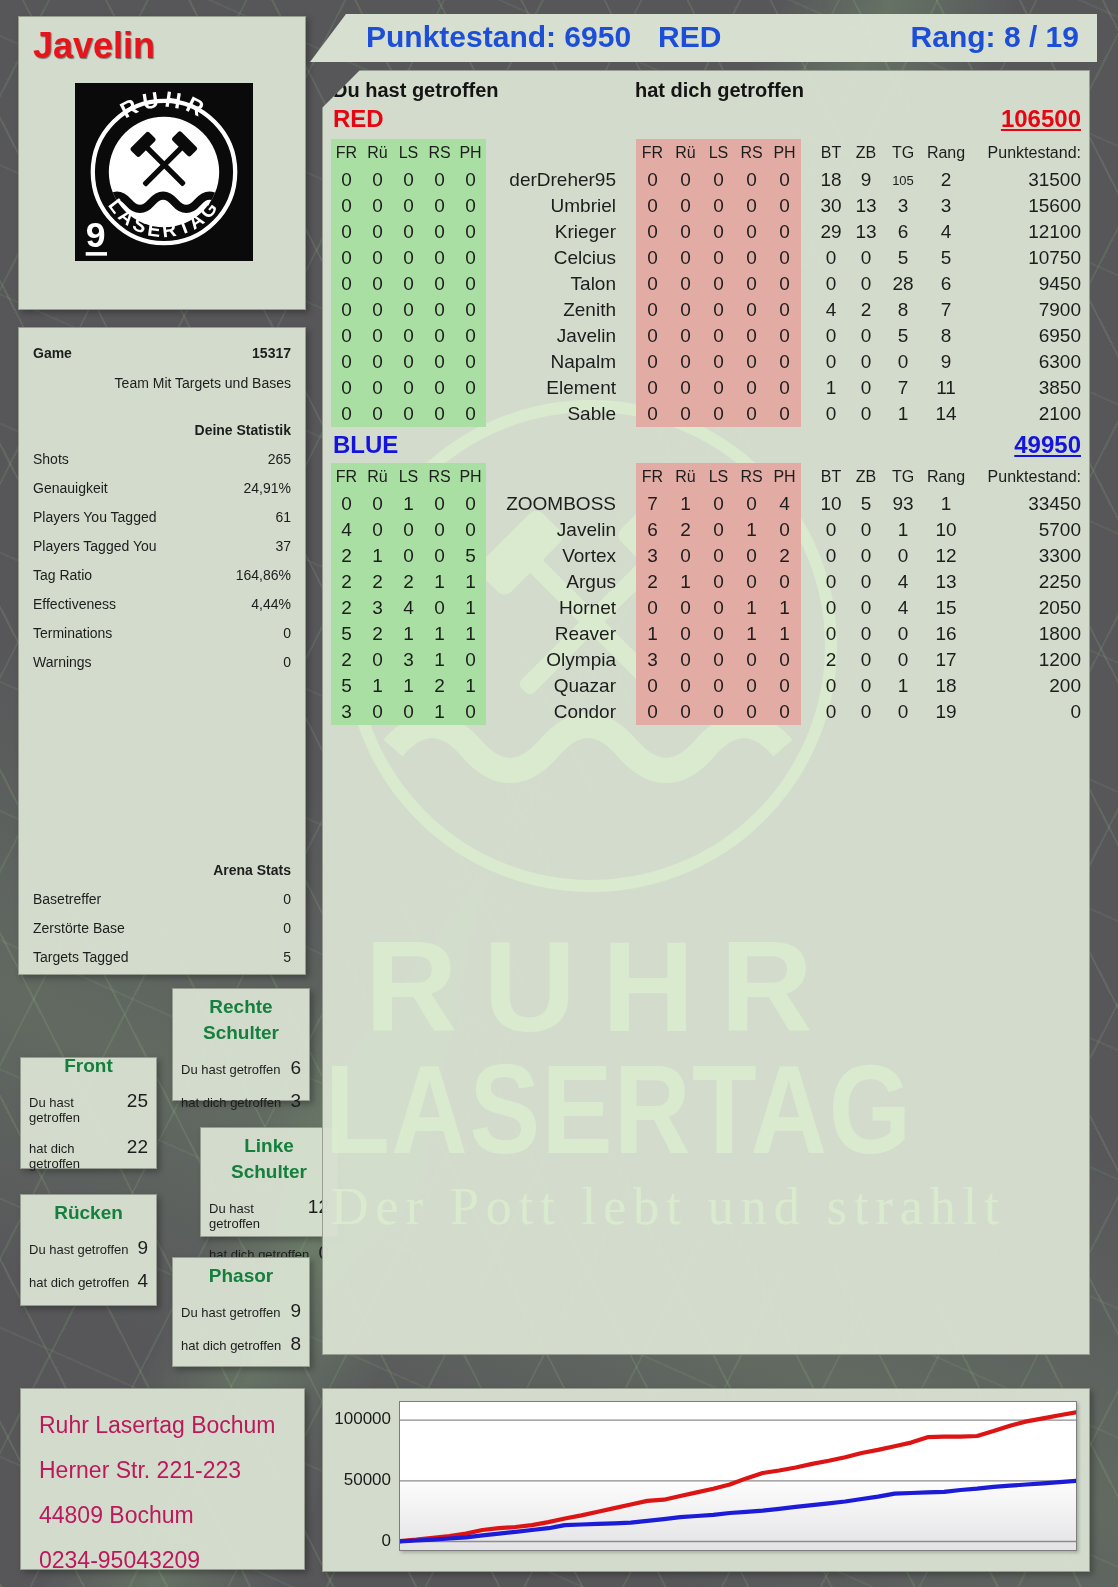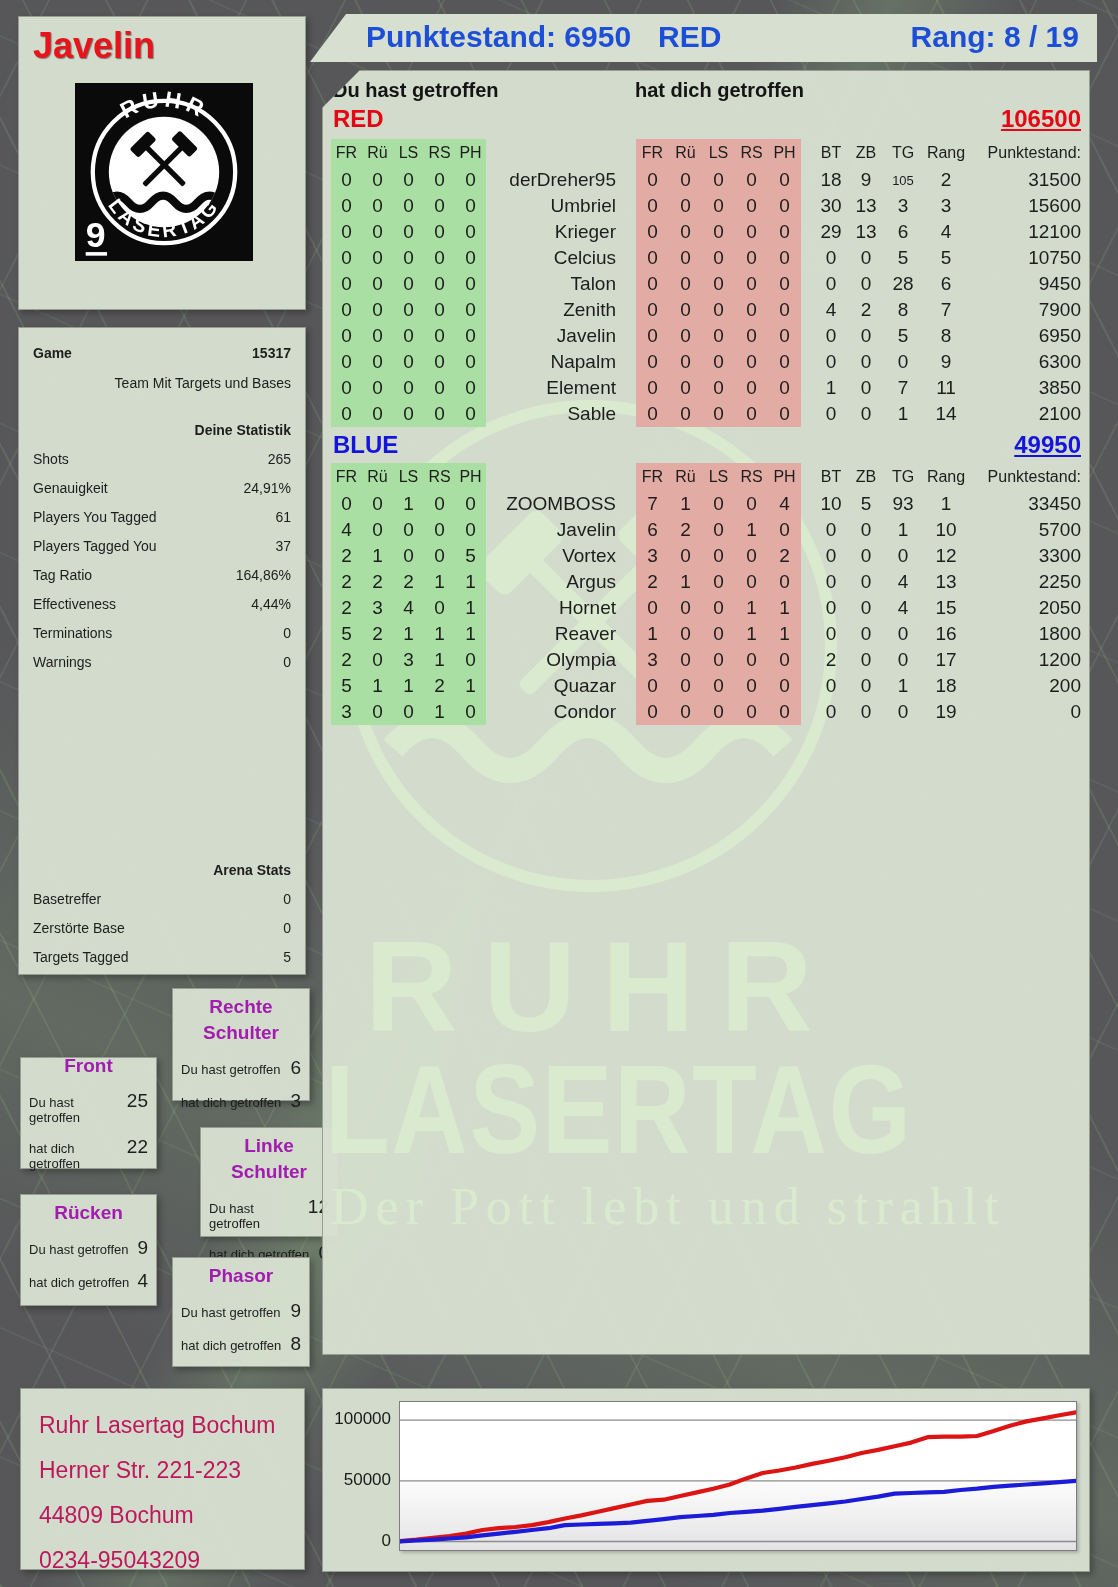--- a/index.html
+++ b/index.html
@@ -34,21 +34,21 @@
     font-weight:bold;font-size:30px;color:#1d4ed8;
   }
   #header-bar .hb{position:absolute;top:6px;}
   
   #game-box{left:18px;top:327px;width:288px;height:648px;padding:10px 14px;font-size:14px;color:#1d1d1d;text-align:right;}
   .row-lv{display:flex;justify-content:space-between;line-height:29px;}
   .bold{font-weight:bold;}
   #game-head{line-height:30px;}
   #arena-section{position:absolute;left:14px;right:14px;top:528px;}
   .zone-box{display:flex;flex-direction:column;padding:5px 8px 8px 8px;}
-  .zone-title{text-align:center;font-weight:bold;font-size:19px;color:#a21caf;line-height:26px;}
+  .zone-title{text-align:center;font-weight:bold;font-size:19px;color:#15803d;line-height:26px;}
   .zone-row{display:flex;justify-content:space-between;align-items:baseline;margin-top:11px;}
   .zone-row .zl{font-size:13px;color:#1d1d1d;}
   .zone-row .zv{font-size:19px;color:#1d1d1d;}
   #zone-front{left:20px;top:1057px;width:137px;height:112px;justify-content:center;}
   #zone-ruecken{left:20px;top:1194px;width:137px;height:112px;}
   #zone-rechte{left:172px;top:988px;width:138px;height:113px;}
   #zone-linke{left:172px;top:1127px;width:138px;height:110px;margin-left:28px;}
   #zone-phasor{left:172px;top:1257px;width:138px;height:110px;}
   #address-box{left:20px;top:1388px;width:285px;height:182px;padding:14px 18px;}
   #address-box div{font-size:23px;color:#be185d;line-height:45px;}

